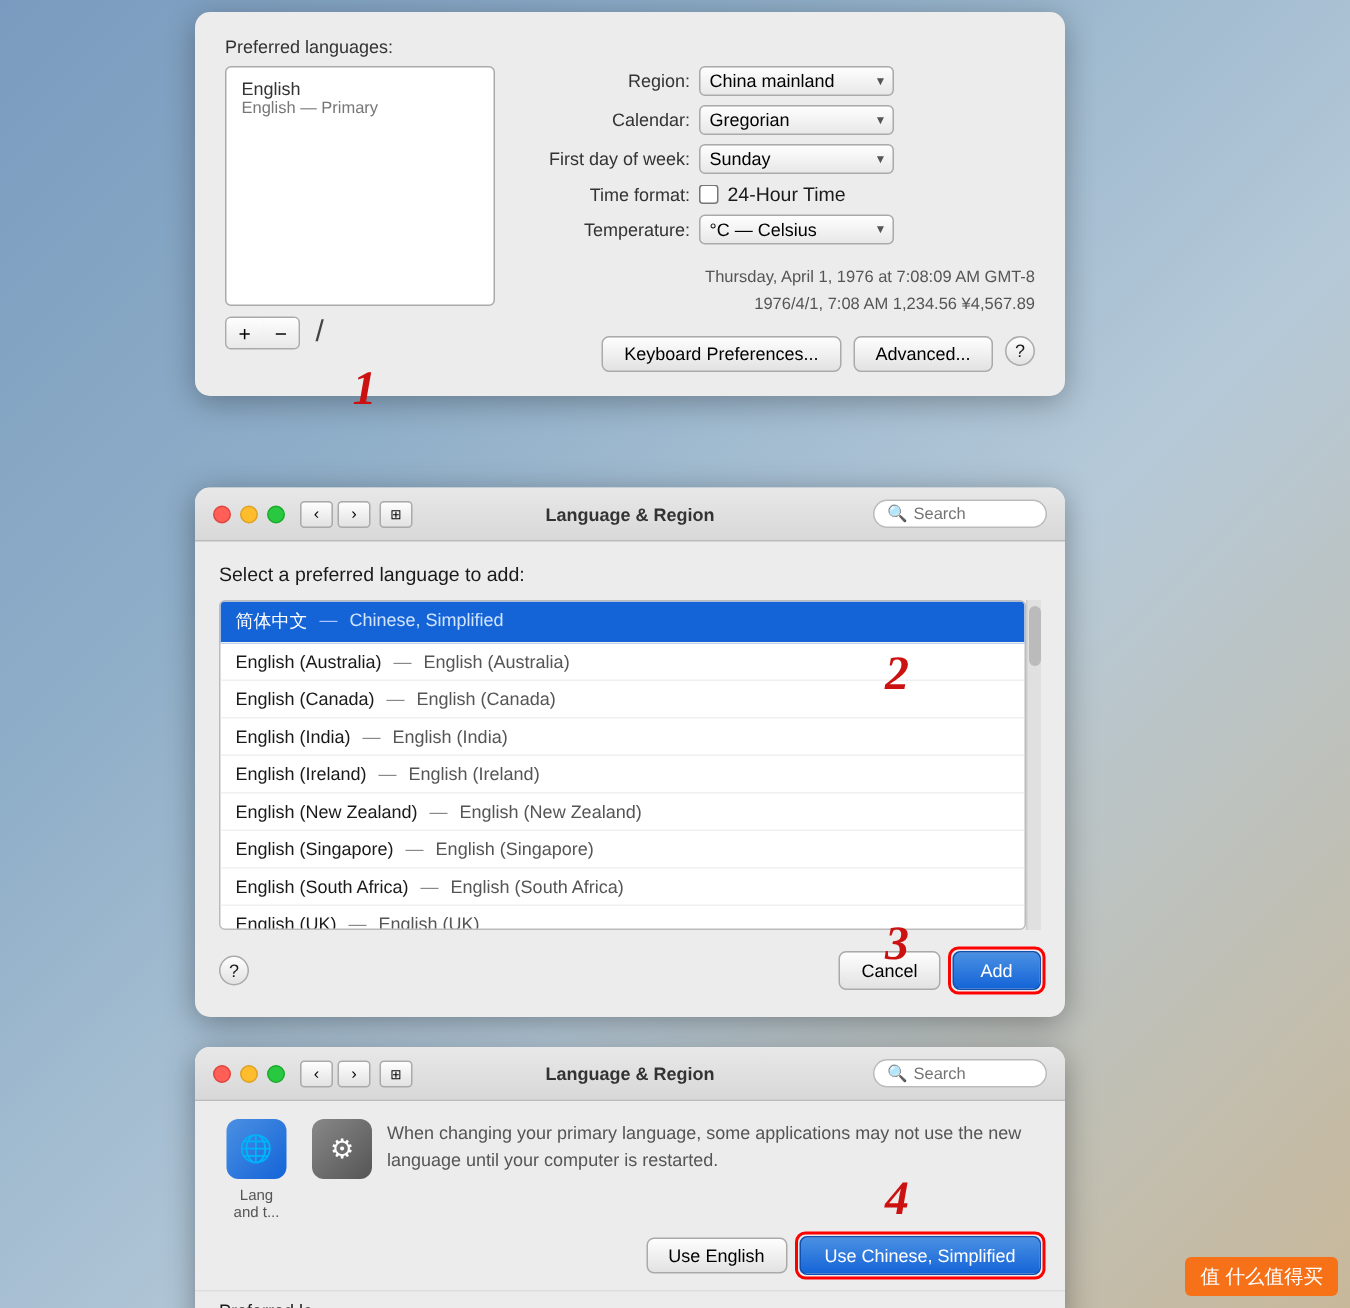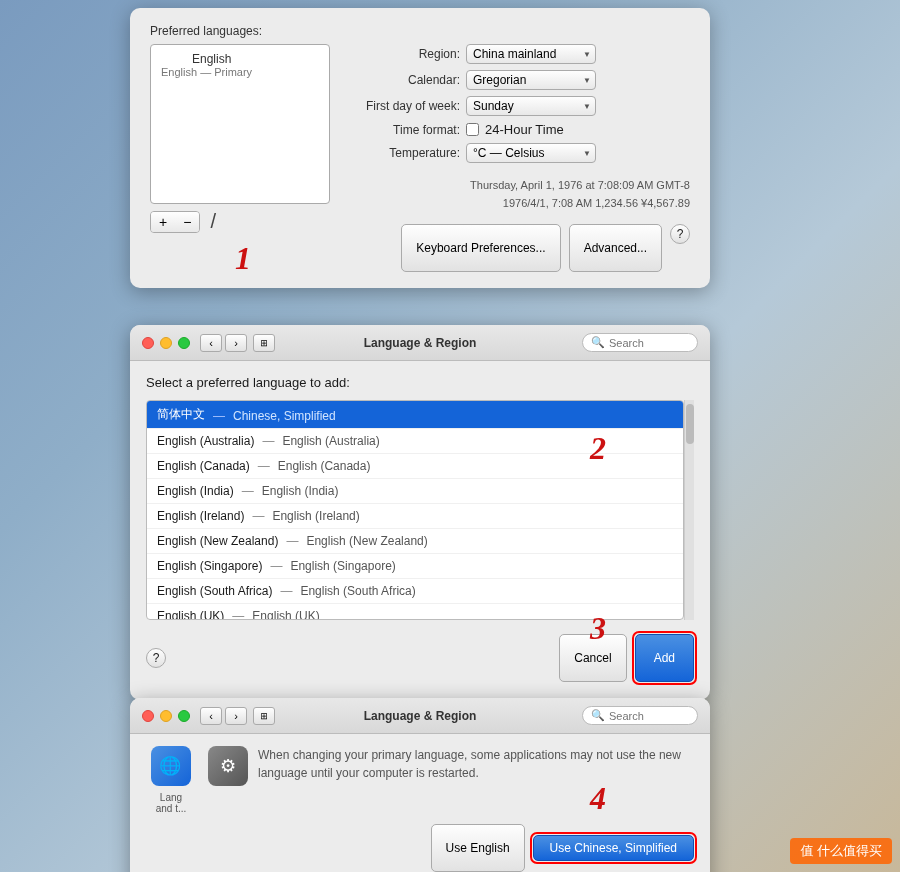--- a/index.html
+++ b/index.html
@@ -47,21 +47,20 @@
     }
 
     .lang-list-item {
       padding: 3px 6px;
       font-size: 12px;
     }
 
     .lang-list-item .primary {
       font-size: 12px;
       color: #333;
-      margin-left: 31px;
     }
 
     .lang-list-item .secondary {
       font-size: 11px;
       color: #777;
     }
 
     .panel1-right {
       flex: 1;
       display: flex;
@@ -166,21 +165,21 @@
     .slash-annotation {
       font-size: 20px;
       color: #444;
       margin-left: 6px;
     }
 
     .mac-btn {
       background: linear-gradient(to bottom, #fefefe, #e2e2e2);
       border: 1px solid #aaa;
       border-radius: 5px;
-      padding: 16px 14px;
+      padding: 4px 14px;
       font-size: 12px;
       cursor: pointer;
     }
 
     .mac-btn-help {
       background: linear-gradient(to bottom, #fefefe, #e2e2e2);
       border: 1px solid #aaa;
       border-radius: 50%;
       width: 20px; height: 20px;
       font-size: 12px;
@@ -301,21 +300,20 @@
       max-height: 220px;
     }
 
     .lang-picker-item {
       padding: 5px 10px;
       font-size: 12px;
       display: flex;
       gap: 8px;
       border-bottom: 1px solid #f0f0f0;
       cursor: pointer;
-      align-items: flex-end;
     }
 
     .lang-picker-item.selected {
       background: #1464d8;
       color: white;
     }
 
     .lang-picker-item .native {
       font-weight: 500;
     }

